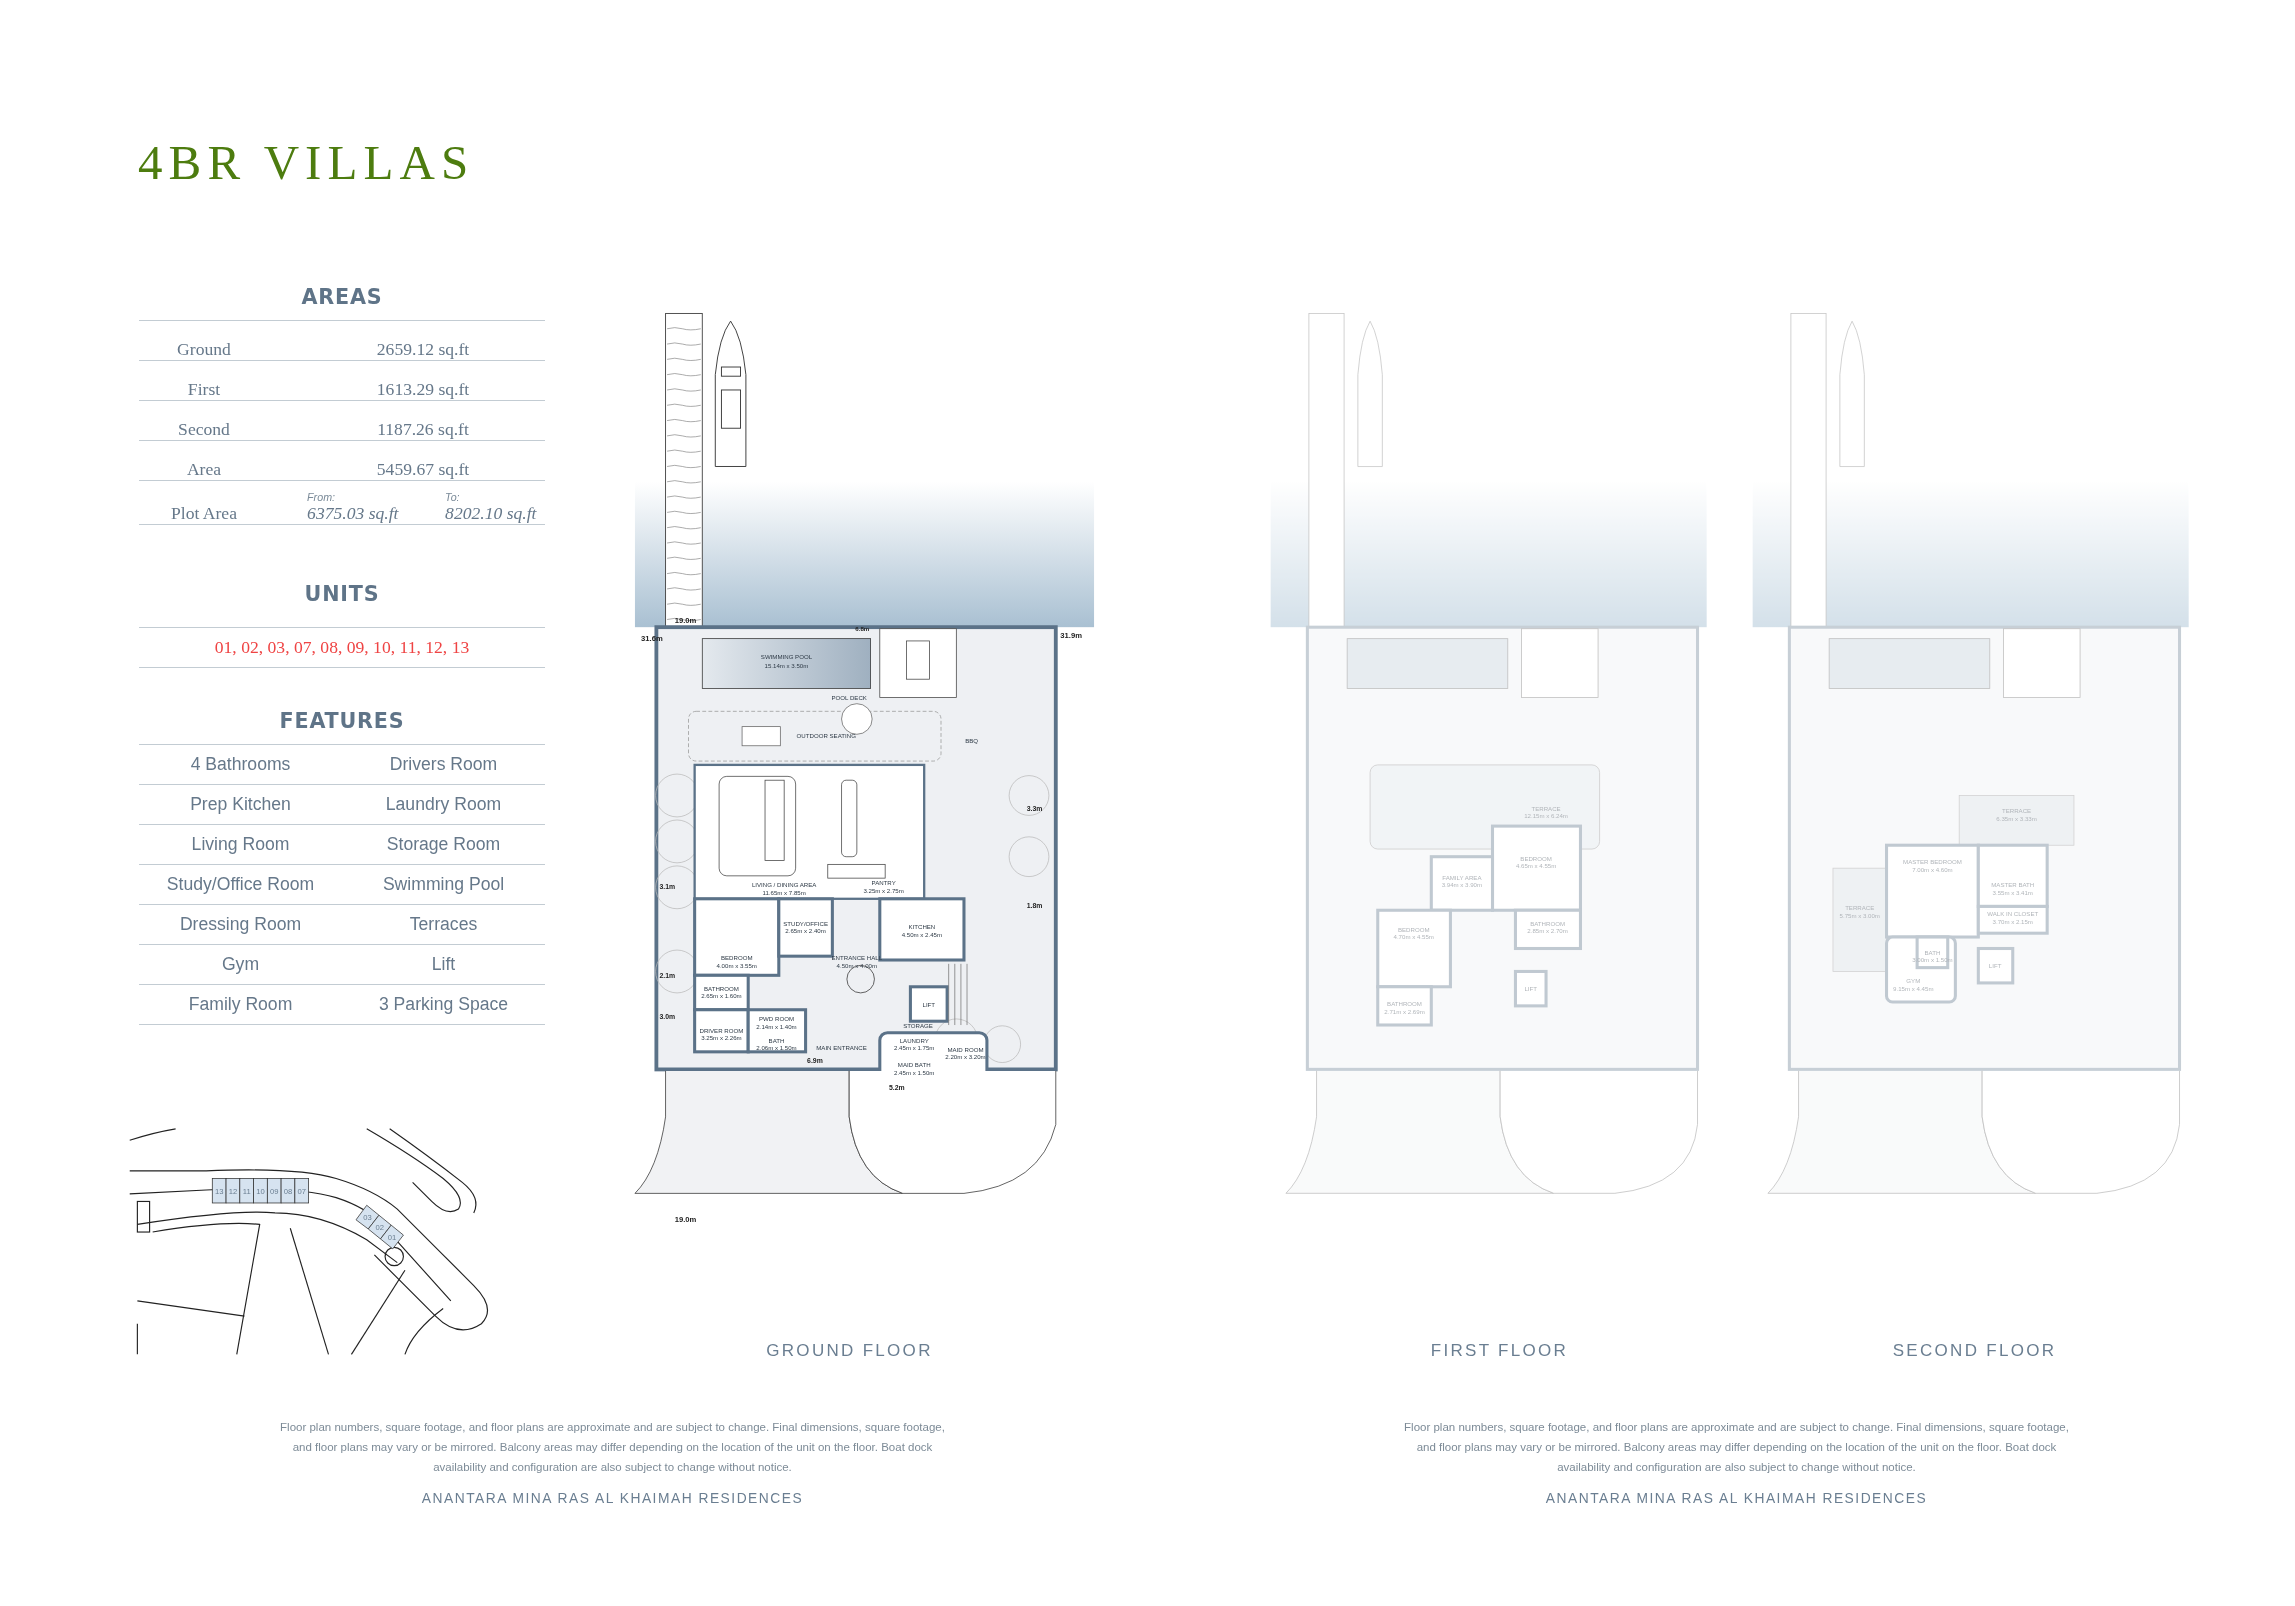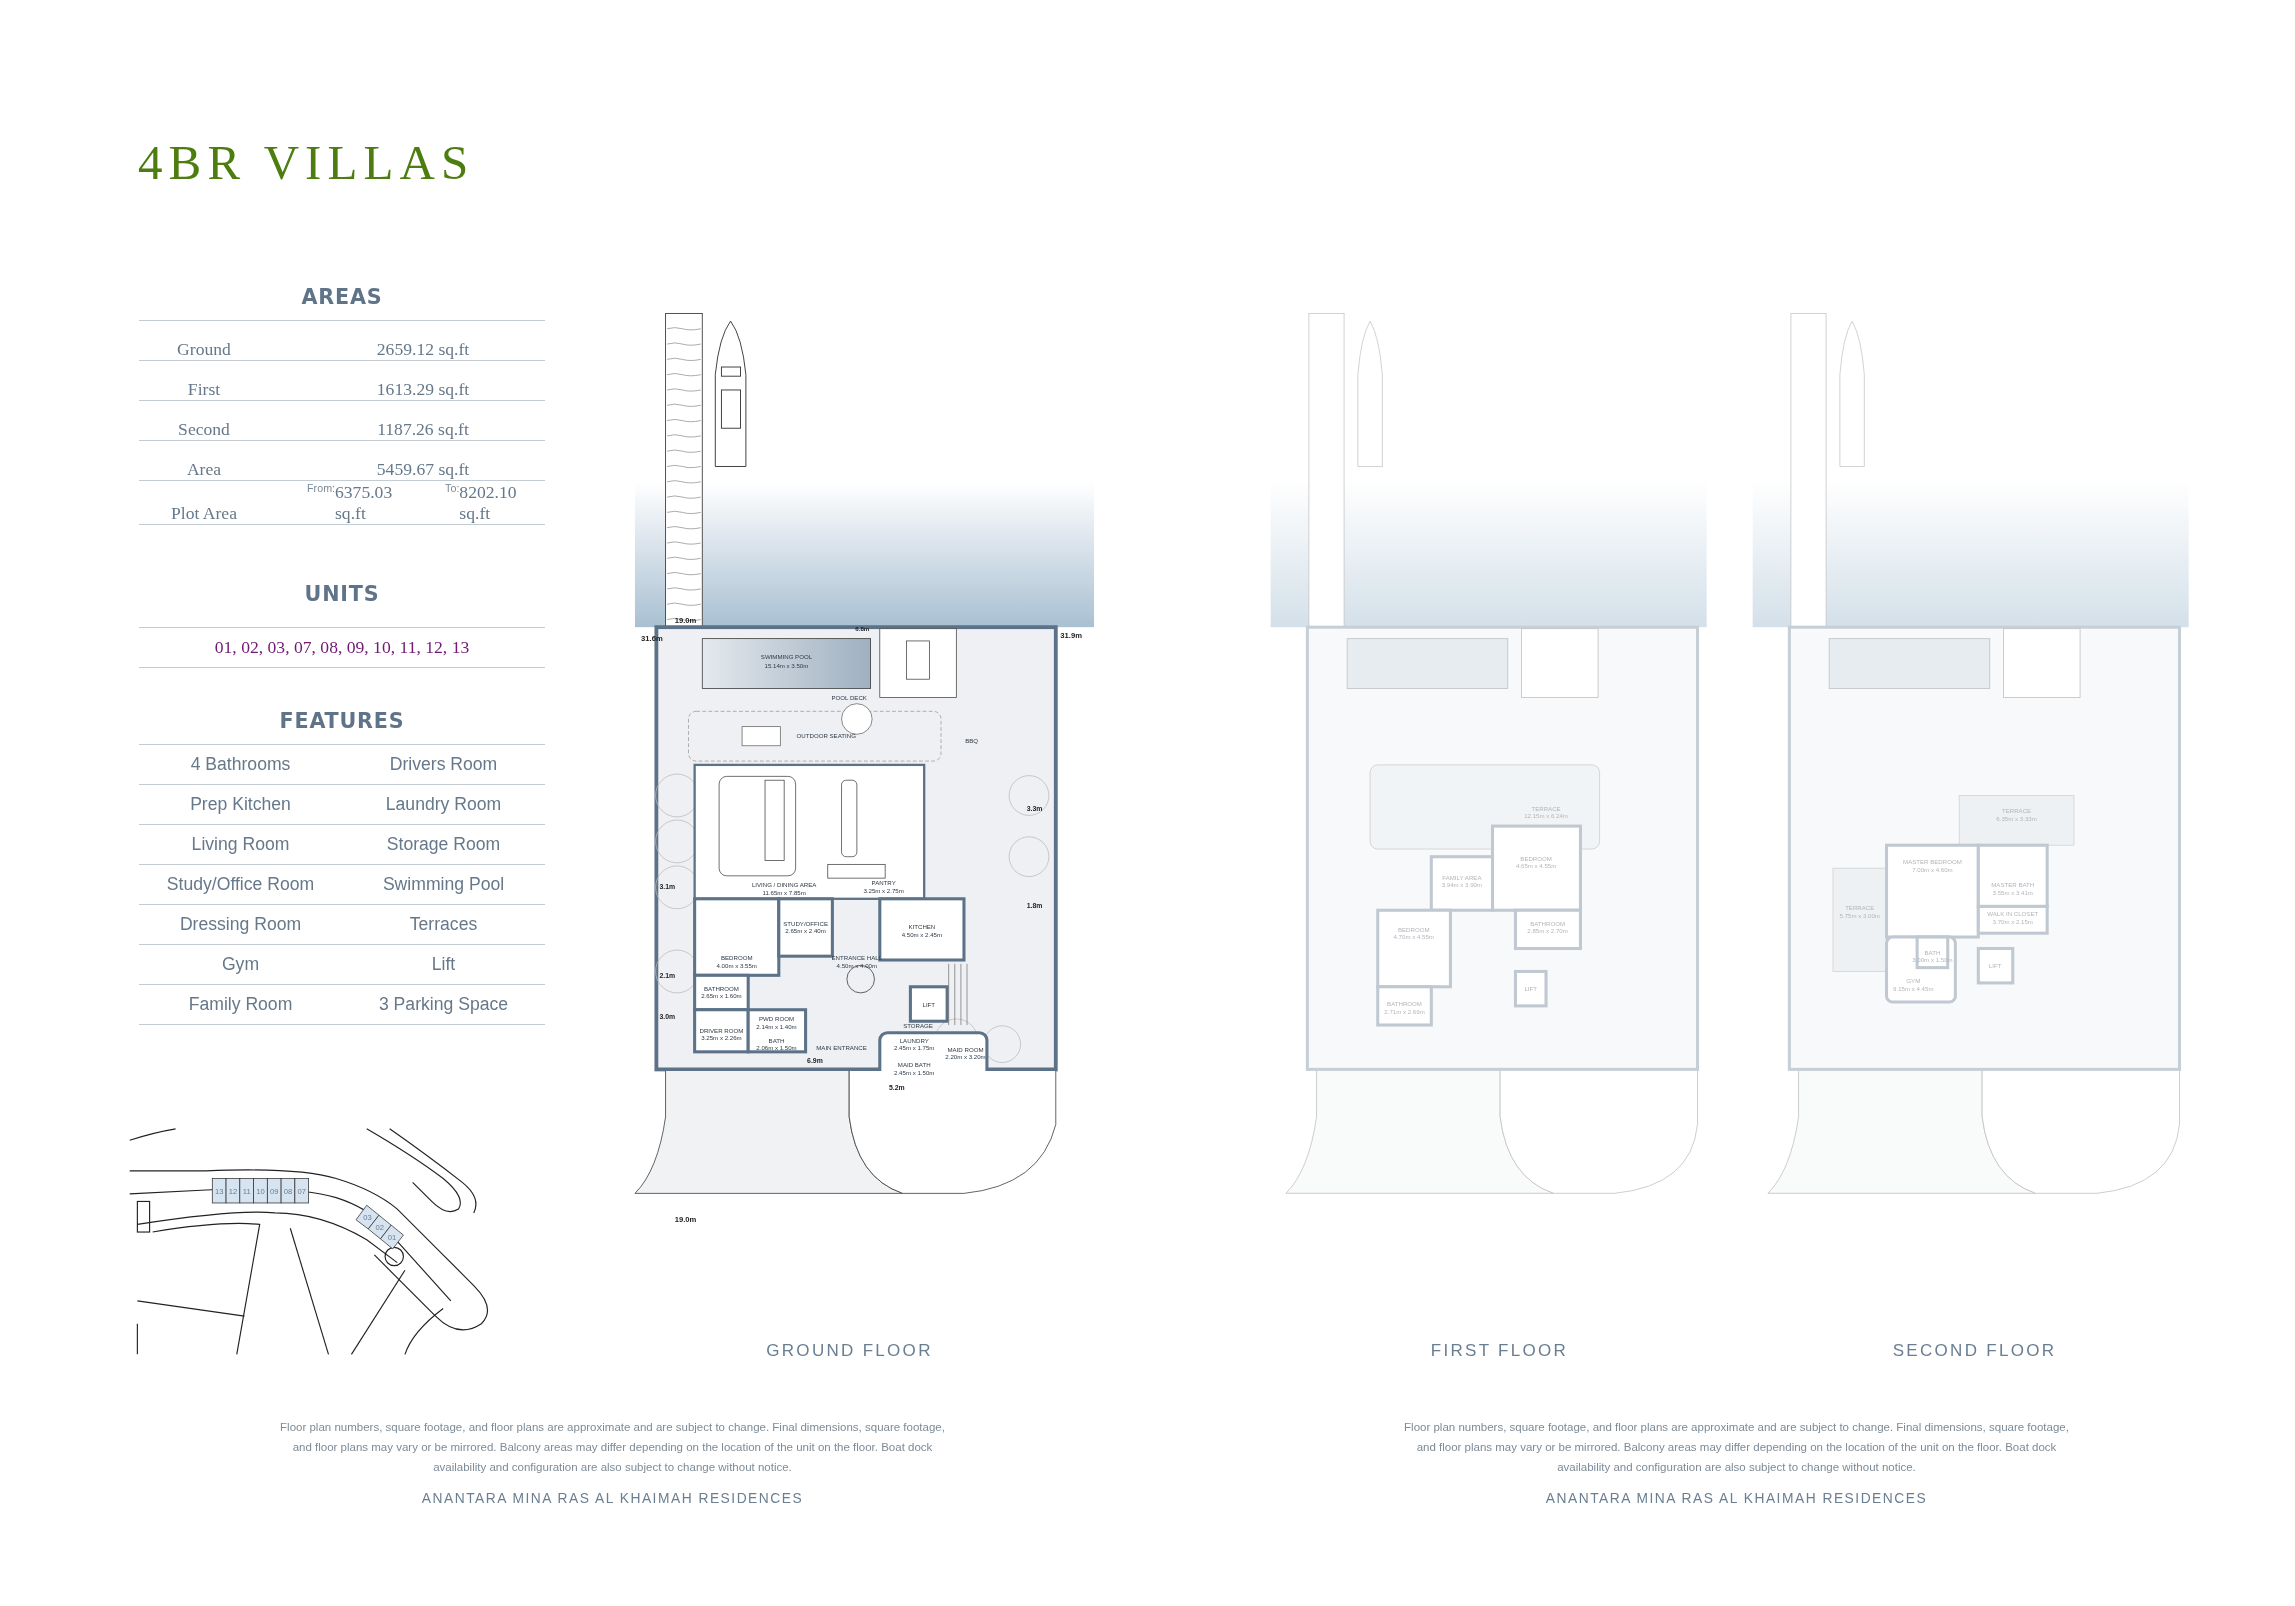--- a/index.html
+++ b/index.html
@@ -6,25 +6,25 @@
   body{width:2295px;height:1607px;position:relative;overflow:hidden;font-family:"DejaVu Sans","Liberation Sans",sans-serif;color:#5d7186;}
   .abs{position:absolute;}
   .title{left:138px;top:134px;font-family:"Liberation Serif","DejaVu Serif",serif;font-size:49px;letter-spacing:6.1px;color:#4d7c0f;}
   .panel{left:139px;width:406px;}
   .sec-h{text-align:center;font-size:20.7px;font-weight:bold;color:#5f7488;letter-spacing:0.8px;}
   .rule{height:0;border-top:1.5px solid #c3ccd3;}
   .row{display:flex;align-items:flex-end;height:39px;border-bottom:1.5px solid #c3ccd3;font-size:17.6px;color:#66788a;font-family:"Liberation Serif","DejaVu Serif",serif;gap:32px;}
   .row .k{width:130px;text-align:center;}
   .row .v{flex:1;text-align:center;}
   .plot{height:43px;}
-  .plot .sub{flex:1;display:flex;flex-direction:row;padding-left:6.1px;}
+  .plot .sub{flex:1;display:flex;flex-direction:column;padding-left:6.1px;font-style:italic;}
   .plot .sub small{font-size:10.7px;color:#7a8a98;font-family:"Liberation Sans",sans-serif;}
   .feat{display:flex;height:39px;border-bottom:1.5px solid #c3ccd3;align-items:center;font-size:17.6px;color:#66788a;font-family:"Liberation Sans",sans-serif;}
   .feat span{flex:1;text-align:center;}
-  .units-row{text-align:center;font-size:17.6px;height:39px;line-height:39px;border-bottom:1.5px solid #c3ccd3;font-family:"Liberation Serif","DejaVu Serif",serif;color:#701a75;}
+  .units-row{text-align:center;font-size:17.6px;height:39px;line-height:39px;border-bottom:1.5px solid #c3ccd3;font-family:"Liberation Serif","DejaVu Serif",serif;color:#ef4444;}
   .floor-label{font-size:17px;letter-spacing:2.3px;color:#6a7e91;font-family:"Liberation Sans",sans-serif;text-align:center;}
   .disclaimer{font-size:11.5px;line-height:20px;color:#7d8b97;text-align:center;font-family:"Liberation Sans",sans-serif;}
   .brand{font-size:13.8px;letter-spacing:1.5px;color:#6a7e91;text-align:center;font-family:"Liberation Sans",sans-serif;}
   .plan svg{display:block;}
   .faded{opacity:0.38;}
   .roomlbl{font-family:"Liberation Sans",sans-serif;font-size:8px;fill:#2e3a46;}
 </style>
 </head>
 <body>
 

